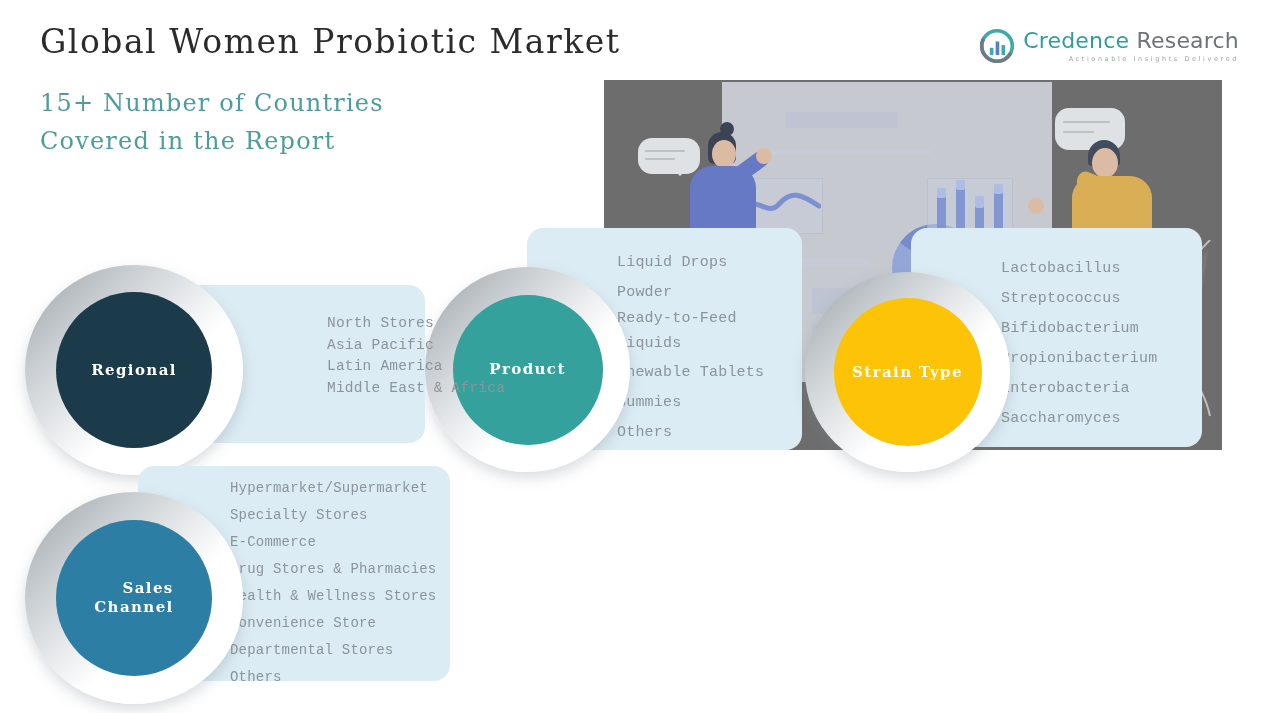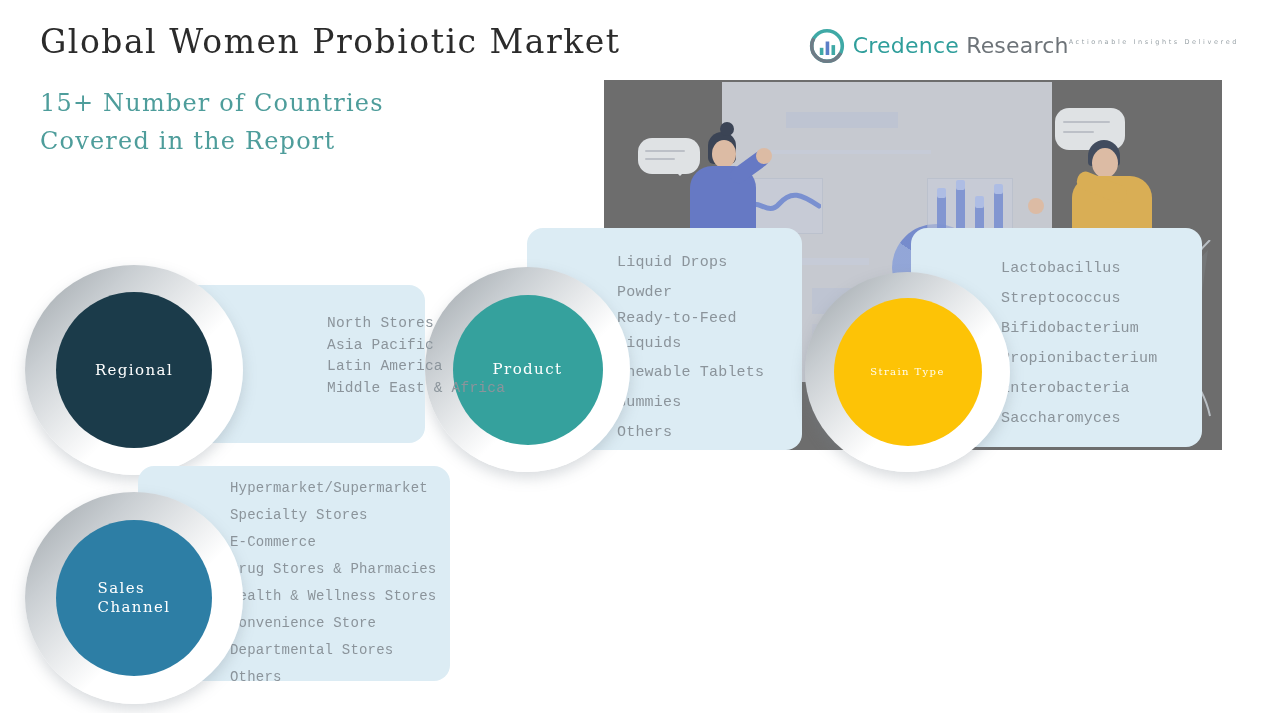--- a/index.html
+++ b/index.html
@@ -46,21 +46,21 @@
   
   .logo {
     position: absolute;
     right: 28px;
     top: 28px;
     display: flex;
     align-items: center;
     gap: 8px;
   }
   .logo-mark { width: 36px; height: 36px; display:block; }
-  .logo-text-wrap { display: flex; flex-direction: row; line-height: 1; }
+  .logo-text-wrap { display: flex; flex-direction: column; line-height: 1; }
   .logo-words {
     font-family: "DejaVu Sans", "Liberation Sans", sans-serif;
     font-size: 22px;
     letter-spacing: 0.2px;
     white-space: nowrap;
   }
   .logo-credence { color: #2f9e9b; }
   .logo-research { color: #6d7378; }
   .logo-tag {
     font-family: "DejaVu Sans", "Liberation Sans", sans-serif;
@@ -142,24 +142,24 @@
     display: flex;
     align-items: center;
     justify-content: center;
     box-shadow: 0 6px 14px rgba(120,130,140,.28);
   }
   .bubble-inner {
     border-radius: 50%;
     display: flex;
     align-items: center;
     justify-content: center;
-    text-align: left;
+    text-align: right;
     color: #ffffff;
     font-family: "DejaVu Serif", "Liberation Serif", serif;
-    font-weight: normal;
+    font-weight: bold;
     letter-spacing: 1.4px;
     line-height: 1.25;
   }
 
   
   #g-regional .panel { left: 135px; top: 285px; width: 290px; height: 158px; }
   #g-regional .panel-list { left: 192px; top: 28px; font-size: 14.5px; line-height: 21.5px; }
   #g-regional .bubble-outer { left: 25px; top: 265px; width: 218px; height: 210px; }
   #g-regional .bubble-inner { width: 156px; height: 156px; background: #1b3b4a; font-size: 15px; }
 
@@ -172,21 +172,21 @@
   
   #g-product .panel { left: 527px; top: 228px; width: 275px; height: 222px; }
   #g-product .panel-list { left: 90px; top: 20px; font-size: 15px; line-height: 30px; }
   #g-product .bubble-outer { left: 425px; top: 267px; width: 205px; height: 205px; }
   #g-product .bubble-inner { width: 150px; height: 150px; background: #35a19d; font-size: 15px; }
 
   
   #g-strain .panel { left: 911px; top: 228px; width: 291px; height: 219px; }
   #g-strain .panel-list { left: 90px; top: 26px; font-size: 15px; line-height: 30px; }
   #g-strain .bubble-outer { left: 805px; top: 272px; width: 205px; height: 200px; }
-  #g-strain .bubble-inner { width: 148px; height: 148px; background: #fdc306; font-size: 10px; color:#fffdf2;}
+  #g-strain .bubble-inner { width: 148px; height: 148px; background: #fdc306; font-size: 15px; color:#fffdf2;}
 
   .z-top { z-index: 40; }
   .z-mid { z-index: 30; }
   .z-panel { z-index: 20; }
   .z-ill { z-index: 5; }
 </style>
 </head>
 <body>
 
 <div class="canvas">

